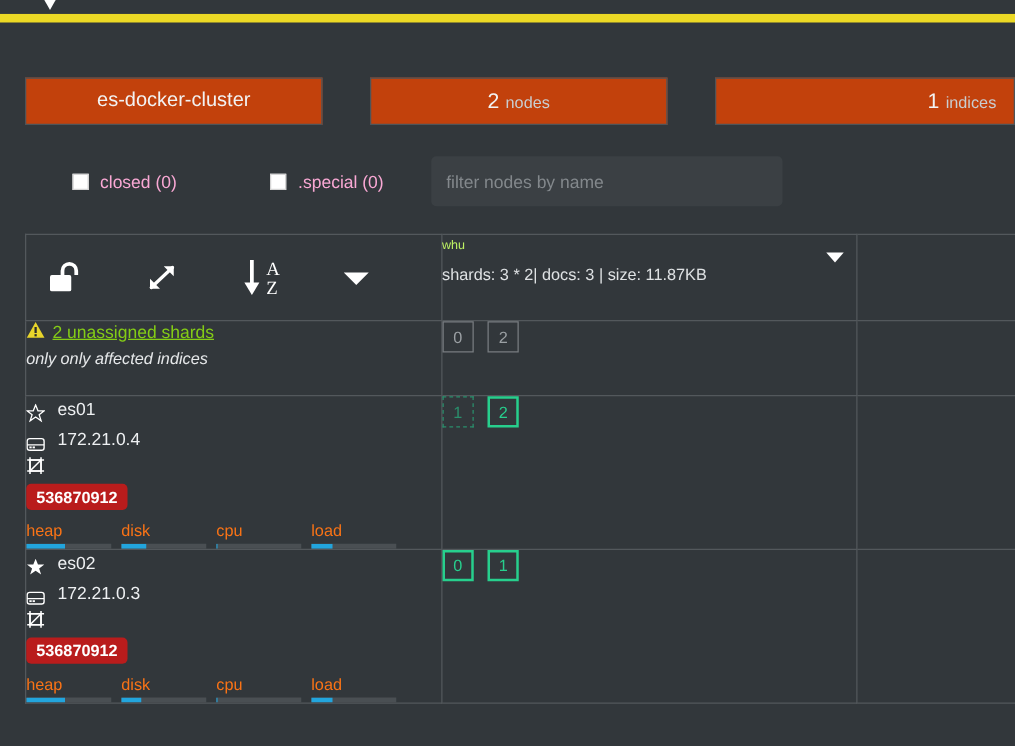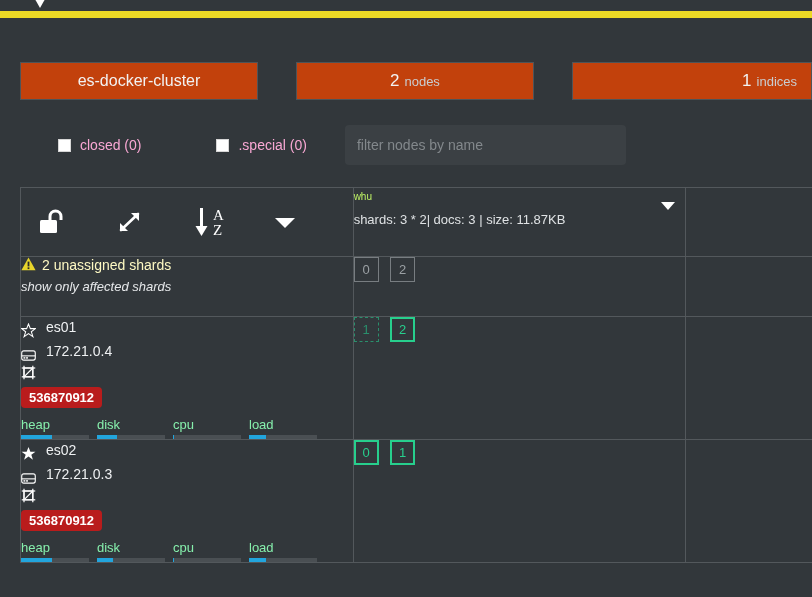--- a/index.html
+++ b/index.html
@@ -198,21 +198,22 @@
   }
 
   
   .unassigned-cell {
     padding: 10px 8px 10px 8px;
     height: 60px;
   }
   .unassigned-line {
     display: flex;
     font-size: 14px;
-    color: #fef9c3;
+    color: #84cc16;
+    text-decoration: underline;
   }
   .warn-icon {
     margin-right: 6px;
     display: inline-block;
     line-height: 1;
   }
   .affected-link {
     font-size: 13px;
     font-style: italic;
     color: #e6e8ea;
@@ -280,21 +281,21 @@
     display: flex;
     margin-top: 9px;
     gap: 0;
   }
   .metric {
     width: 74px;
     margin-right: 2px;
   }
   .metric-label {
     font-size: 13px;
-    color: #86efac;
+    color: #f97316;
     margin-bottom: 3px;
   }
   .metric-track {
     height: 4px;
     background: #4a4f53;
     width: 68px;
     position: relative;
     overflow: hidden;
   }
   .metric-fill {
@@ -407,21 +408,21 @@
           <div class="unassigned-line">
             <span class="warn-icon">
               <svg width="15" height="14" viewBox="0 0 15 14">
                 <path d="M7.5 0.6 L14.6 13.2 L0.4 13.2 Z" fill="#e8d52b"></path>
                 <rect x="6.6" y="4.6" width="1.8" height="4.8" fill="#2b2b2b"></rect>
                 <rect x="6.6" y="10.3" width="1.8" height="1.8" fill="#2b2b2b"></rect>
               </svg>
             </span>
             <span>2 unassigned shards</span>
           </div>
-          <span class="affected-link">show only affected shards</span>
+          <span class="affected-link">only only affected indices</span>
         </td>
 
         <td class="shard-cell">
           <span class="shard-box shard-unassigned">0</span>
           <span class="shard-box shard-unassigned">2</span>
         </td>
 
         <td></td>
       </tr>
 

